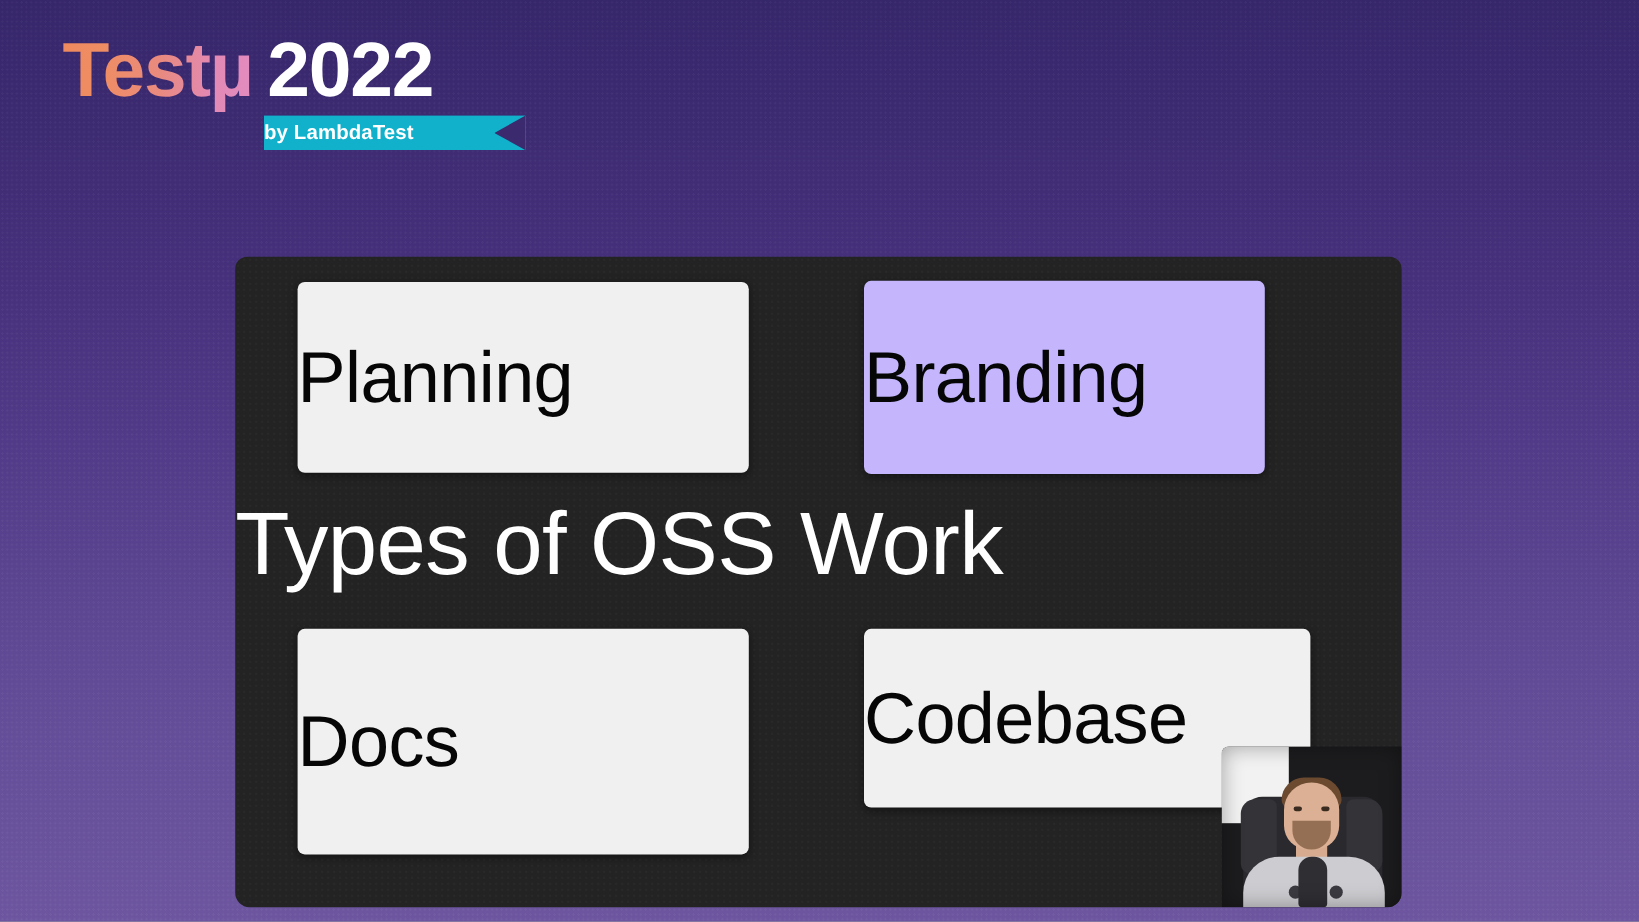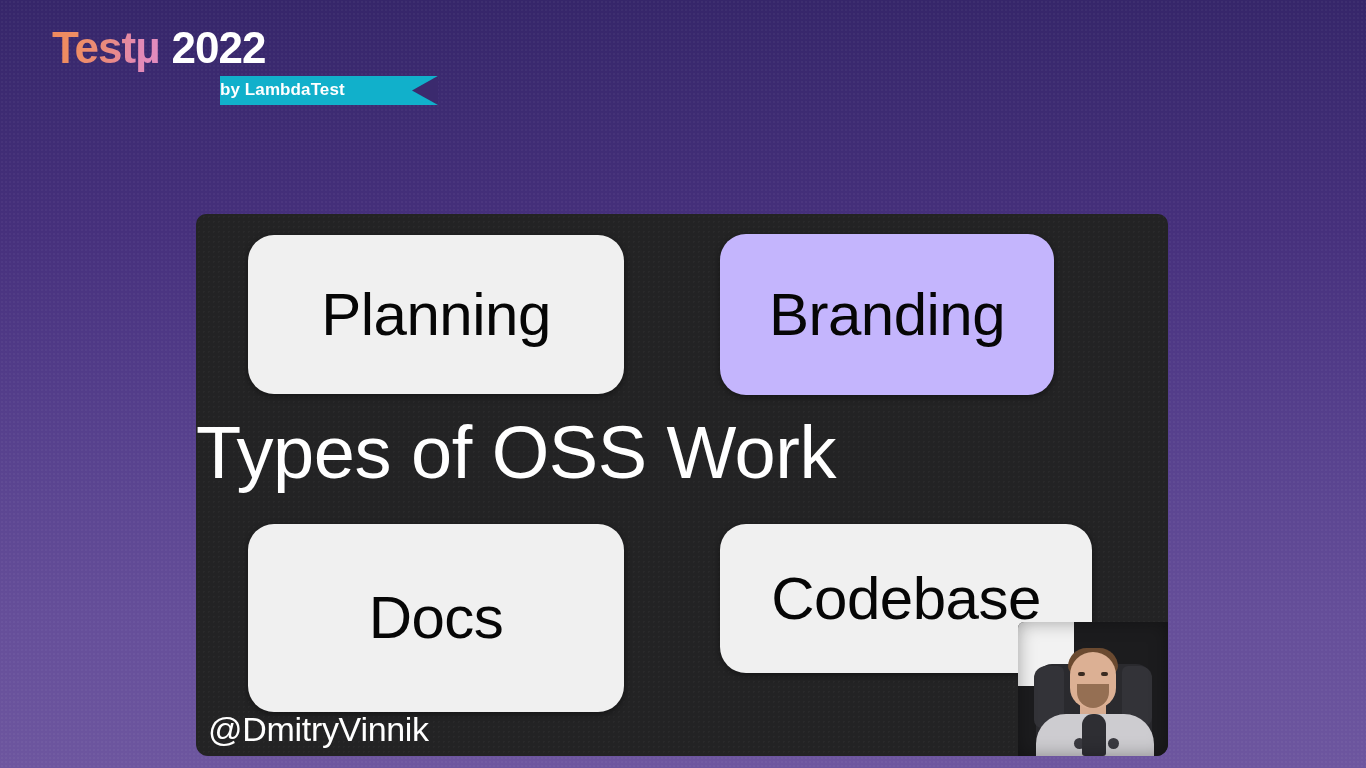--- a/index.html
+++ b/index.html
@@ -34,21 +34,21 @@
 
   
   .logo-block {
     position: absolute;
     left: 52px;
     top: 26px;
     width: 400px;
   }
 
   .logo-wordmark {
-    font-size: 44px;
+    font-size: 64px;
     font-weight: bold;
     line-height: 1.02;
     letter-spacing: -1px;
     white-space: nowrap;
   }
 
   .logo-testu {
     background: linear-gradient(95deg, #ef8a5e 0%, #ef8d63 22%, #e98a80 52%, #e389b4 78%, #e28cc0 100%);
     -webkit-background-clip: text;
     background-clip: text;
@@ -106,24 +106,23 @@
   .slide-texture {
     position: absolute;
     inset: 0;
     background-image: radial-gradient(rgba(255,255,255,0.028) 1px, transparent 1px);
     background-size: 5px 5px;
     pointer-events: none;
   }
 
   .card {
     position: absolute;
-    border-radius: 26px;
+    border-radius: 6px;
     display: flex;
     align-items: center;
-    justify-content: center;
     box-shadow: 0 2px 7px rgba(0,0,0,0.45);
   }
 
   .card-label {
     color: #060606;
     font-size: 60px;
     font-weight: normal;
     letter-spacing: -0.5px;
     line-height: 1;
   }
@@ -343,21 +342,20 @@
   <div class="slide-title">Types of OSS Work</div>
 
   <div class="card card-docs">
     <span class="card-label">Docs</span>
   </div>
 
   <div class="card card-codebase">
     <span class="card-label">Codebase</span>
   </div>
 
-  <div class="slide-handle">@DmitryVinnik</div>
 
   <div class="webcam">
     <div class="webcam-room"></div>
     <div class="webcam-panel"></div>
     <div class="webcam-chair"></div>
     <div class="webcam-chair-wing-l"></div>
     <div class="webcam-chair-wing-r"></div>
     <div class="webcam-hair"></div>
     <div class="webcam-neck"></div>
     <div class="webcam-head"></div>

